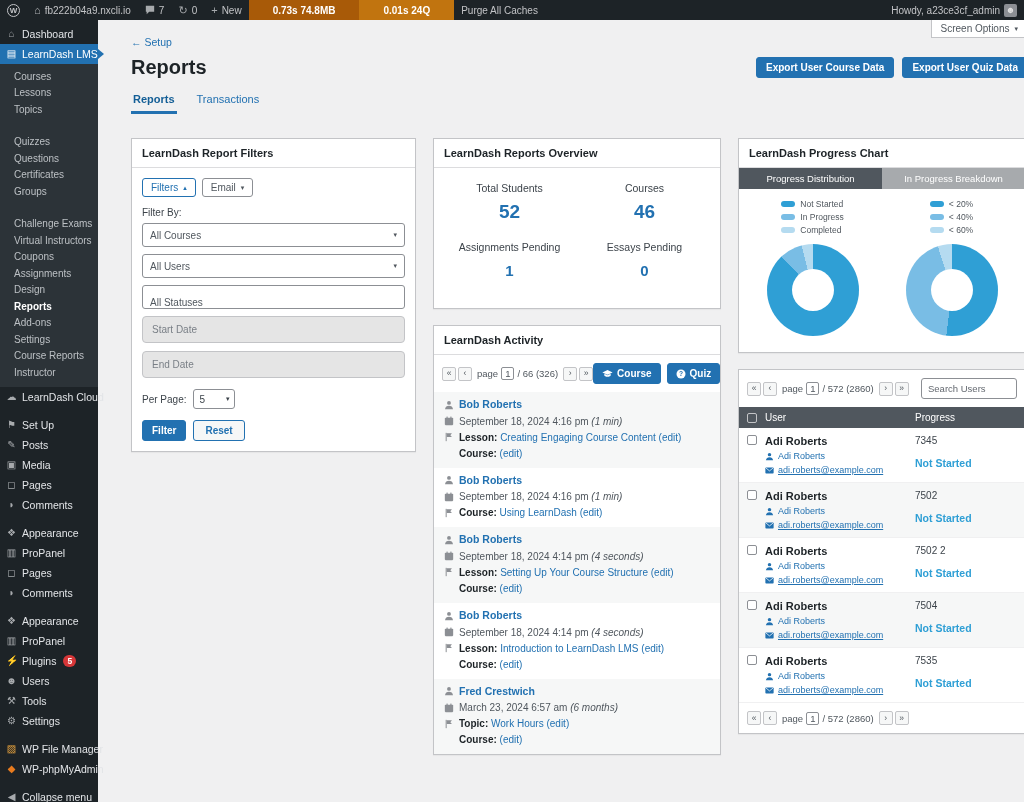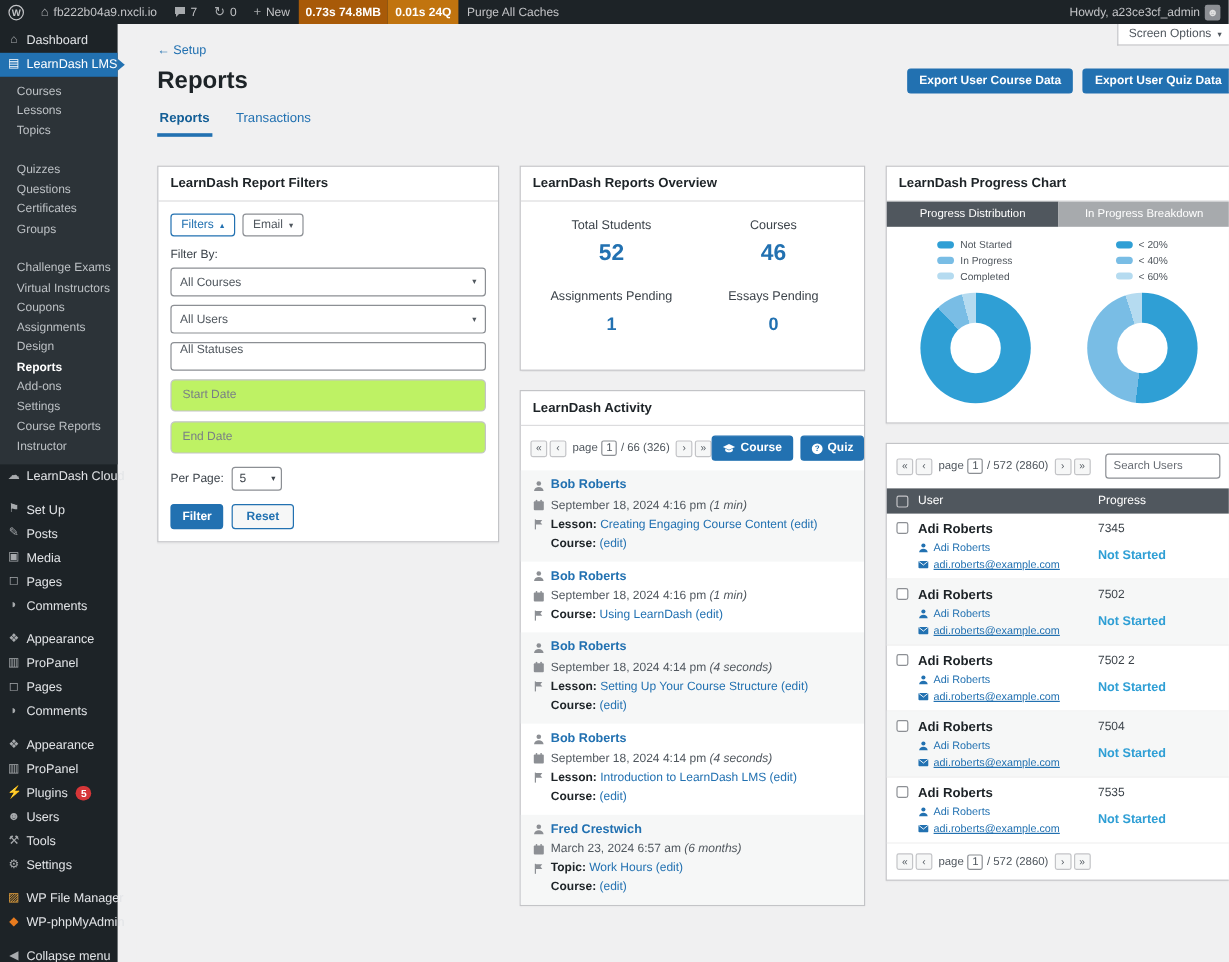--- a/index.html
+++ b/index.html
@@ -8,21 +8,21 @@
   a{color:#2271b1;text-decoration:none;cursor:pointer}
 
   
   .adminbar{position:absolute;top:0;left:0;width:1024px;height:20px;background:#1d2327;
             display:flex;align-items:stretch;font-size:10px;color:#c3c4c7;z-index:60}
   .ab-item{display:flex;align-items:center;gap:4px;padding:0 7px;cursor:pointer}
   .ab-icon{font-size:11px;color:#a7aaad;line-height:1;display:flex;align-items:center}
   .wp-circle{width:13px;height:13px;border:1.5px solid #c3c4c7;border-radius:50%;display:flex;
              align-items:center;justify-content:center;font-size:8px;font-weight:bold;color:#c3c4c7}
   .ab-perf{display:flex;align-items:stretch;font-weight:bold;color:#fff}
-  .ab-perf .seg{display:flex;align-items:center;padding:0 6px}
+  .ab-perf .seg{display:flex;align-items:center;padding:0 24px}
   .seg-a{background:#a85a08}
   .seg-b{background:#c1740f}
   .ab-spacer{flex:1}
   .avatar{width:13px;height:13px;background:#8c8f94;border-radius:2px;display:flex;align-items:center;
           justify-content:center;font-size:9px;color:#e0e0e0;line-height:1}
 
   
   .sidebar{position:absolute;top:20px;left:0;width:98px;height:782px;background:#1d2327;
            color:#e2e4e7;padding-top:4px;font-size:10.5px}
   .menu-item{display:flex;align-items:center;gap:5px;height:20px;padding:0 6px;cursor:pointer;white-space:nowrap}
@@ -64,23 +64,23 @@
   .chip-row{display:flex;gap:6px}
   .chip{font-size:10px;padding:3px 8px;border-radius:3px;display:inline-flex;align-items:center;gap:5px;
         cursor:pointer;background:#fff;font-family:inherit}
   .chip .caret{font-size:7px}
   .chip.blue{border:1px solid #2271b1;color:#2271b1}
   .chip.gray{border:1px solid #8c8f94;color:#50575e}
   .filter-by{font-size:10px;color:#3c434a;margin:10px 0 5px}
   .select{height:24px;border:1px solid #8c8f94;border-radius:3px;display:flex;align-items:center;
           justify-content:space-between;padding:0 7px;font-size:10px;color:#50575e;margin-bottom:7px;background:#fff;cursor:pointer}
   .select .caret{font-size:7px;color:#50575e}
-  .input-box{height:24px;border:1px solid #8c8f94;border-radius:3px;display:flex;align-items:flex-start;
+  .input-box{height:24px;border:1px solid #8c8f94;border-radius:3px;display:flex;align-items:flex-end;
              padding:0 7px;font-size:10px;color:#50575e;margin-bottom:7px;background:#fff}
-  .date-input{width:100%;height:27px;background:#bef264;border:1px solid #c3c4c7;border-radius:4px;
+  .date-input{width:100%;height:27px;background:#e5e5e5;border:1px solid #c3c4c7;border-radius:4px;
               padding:0 9px;font-size:10px;color:#797f86;margin-bottom:8px;font-family:inherit}
   .date-input::placeholder{color:#797f86}
   .per-page{display:flex;align-items:center;gap:7px;font-size:10px;color:#3c434a;margin:3px 0 11px}
   .mini-select{width:42px;height:20px;border:1px solid #8c8f94;border-radius:3px;display:flex;align-items:center;
                justify-content:space-between;padding:0 5px;font-size:10px;color:#3c434a;background:#fff;cursor:pointer}
   .filter-actions{display:flex;gap:7px}
   .btn-outline{background:#f6f7f7;border:1px solid #2271b1;color:#2271b1;font-size:10px;font-weight:600;
                padding:4px 11px;border-radius:3px;cursor:pointer;font-family:inherit}
 
   

